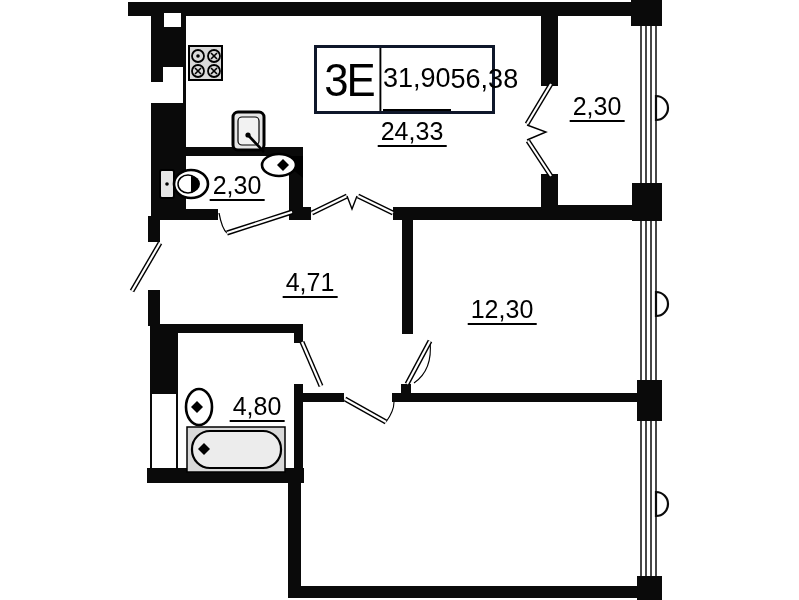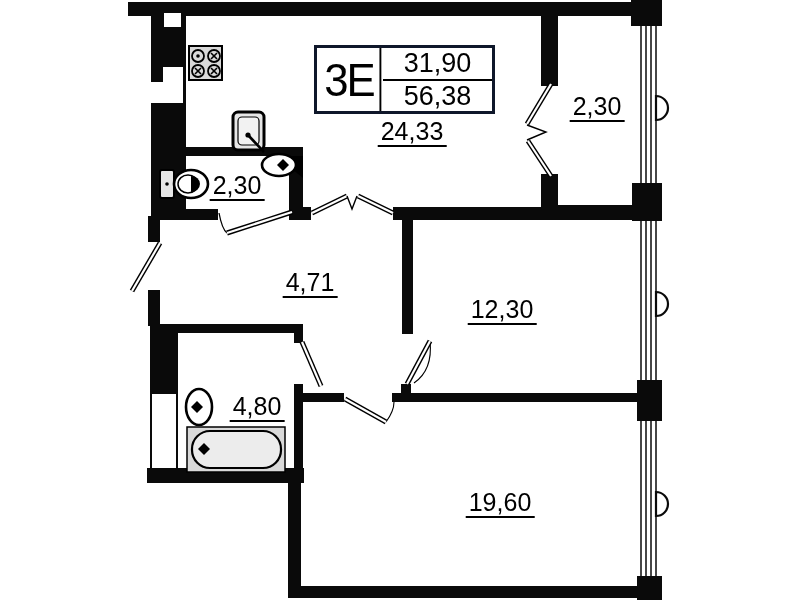--- a/index.html
+++ b/index.html
@@ -7,21 +7,21 @@
         font-family:"Liberation Sans",sans-serif;color:#000;}
   .w{position:absolute;background:var(--wall,#000);z-index:1;}
   .nw{position:absolute;background:var(--bg,#fff);z-index:2;}
   #fixtures{position:absolute;left:0;top:0;z-index:3;}
   .label{position:absolute;z-index:5;font-size:25px;line-height:1.0;white-space:nowrap;
          transform:translateX(-50%);border-bottom:2px solid #000;padding:0 3px 1px;}
   #titleblock{position:absolute;left:302px;top:45px;width:181px;height:69px;z-index:4;
               border:3px solid #0f172a;background:#fff;display:flex;box-sizing:border-box;margin-left:12px;}
   #titleblock .left{flex:0 0 64px;border-right:2px solid #000;display:flex;align-items:center;
                     justify-content:center;font-size:46px;letter-spacing:-2px;transform:scaleX(.95);}
-  #titleblock .right{flex:1;display:flex;flex-direction:column;}
+  #titleblock .right{flex:1;display:flex;flex-direction:row;}
   #titleblock .right .row{flex:1;display:flex;align-items:center;justify-content:center;font-size:27px;}
   #titleblock .right .row.first{border-bottom:2px solid #000;}
 </style>
 </head>
 <body>
 
 <div id="plan">
 
   <div class="w" style="left:128px;top:2px;width:534px;height:14px"></div>
   <div class="w" style="left:631px;top:0;width:31px;height:26px"></div>
@@ -69,21 +69,20 @@
       <div class="row">56,38</div>
     </div>
   </div>
 
   <div class="label" style="left:412px;top:119px;">24,33</div>
   <div class="label" style="left:597px;top:94px;">2,30</div>
   <div class="label" style="left:237px;top:173px;">2,30</div>
   <div class="label" style="left:310px;top:270px;">4,71</div>
   <div class="label" style="left:502px;top:297px;">12,30</div>
   <div class="label" style="left:257px;top:394px;">4,80</div>
-  <div class="label" style="left:500px;top:490px;">19,60</div>
 
   <svg id="fixtures" width="799" height="600" viewBox="0 0 799 600">
 
     <g stroke="#0a0a0a" stroke-width="1.5">
       <line x1="641" y1="26" x2="641" y2="184"></line>
         <line x1="646" y1="26" x2="646" y2="184"></line>
       <line x1="651" y1="26" x2="651" y2="184"></line>
         <line x1="656" y1="26" x2="656" y2="184"></line>
     </g>
 

